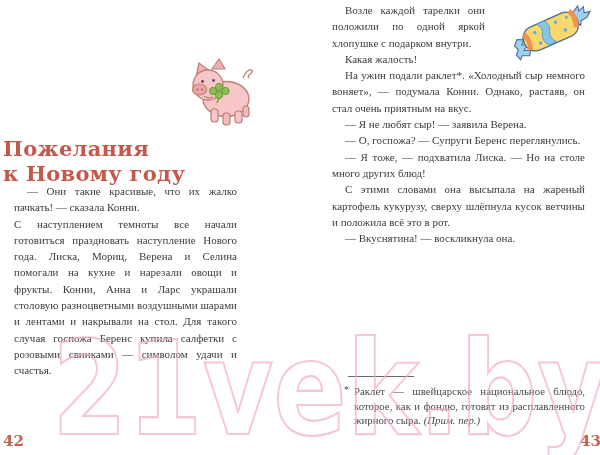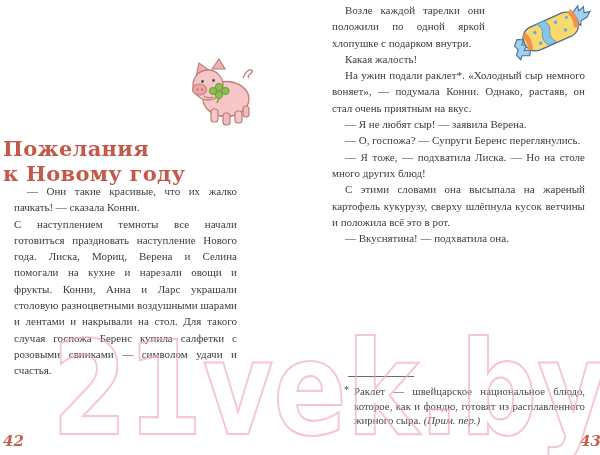--- a/index.html
+++ b/index.html
@@ -26,21 +26,21 @@
   
   .footnote{position:absolute;left:332px;top:376px;width:253px;}
   .footnote-rule{width:66px;height:0;border-top:1.5px solid #6a6a6a;margin:0 0 7px 16px;}
   .footnote-row{display:flex;}
   .footnote-marker{font-size:10px;width:22px;text-align:right;padding-right:5px;box-sizing:border-box;color:#4a4a4a;}
   .footnote-text{flex:1;font-size:10.8px;line-height:14.6px;text-align:justify;color:#4a4a4a;}
   .footnote-suffix{font-style:italic;}
   
   .page-num{
     position:absolute;top:432px;font-family:"DejaVu Serif", serif;
-    font-weight:bold;font-size:15px;color:#c4624c;font-style:italic;
+    font-weight:bold;font-size:15px;color:#c4624c;
   }
   .page-num.left{left:3px;}
   .page-num.right{left:580px;}
   
   .watermark{position:absolute;left:50px;top:316px;width:566px;height:150px;opacity:.65;pointer-events:none;}
 </style>
 </head>
 <body>
 
 <div class="spread">
@@ -95,21 +95,21 @@
 
   <div class="body-col right-body">
     <div class="cracker-spacer"></div>
   <p class="para indent">Возле каждой тарелки они положили по одной яркой хлопушке с подарком внутри.</p>
       <p class="para indent">Какая жалость!</p>
       <p class="para indent">На ужин подали раклет*. «Холодный сыр немного воняет», — подумала Конни. Однако, растаяв, он стал очень приятным на вкус.</p>
       <p class="para indent">— Я не любят сыр! — заявила Верена.</p>
       <p class="para indent">— О, госпожа? — Супруги Беренс переглянулись.</p>
       <p class="para indent">— Я тоже, — подхватила Лиска. — Но на столе много других блюд!</p>
       <p class="para indent">С этими словами она высыпала на жареный картофель кукурузу, сверху шлёпнула кусок ветчины и положила всё это в рот.</p>
-      <p class="para indent">— Вкуснятина! — подхватила она.</p>
+      <p class="para indent">— Вкуснятина! — воскликнула она.</p>
     </div>
 
   <div class="cracker-illo">
     <svg width="95" height="62" viewBox="0 0 95 62">
       <g transform="rotate(-24 48 31)">
 
         <path d="M14,24 l6,3 -4,4 5,2 -5,4 6,2 -3,5 -7,-3 -3,3 -2,-6 4,-4 -2,-5 Z" fill="#9fd2ee" stroke="#4a6e96" stroke-width="1.1"></path>
 
         <path d="M76,22 l7,-4 -1,5 6,-2 -2,6 6,1 -5,4 -7,1 -2,4 -4,-5 2,-5 Z" fill="#9fd2ee" stroke="#4a6e96" stroke-width="1.1"></path>
 

